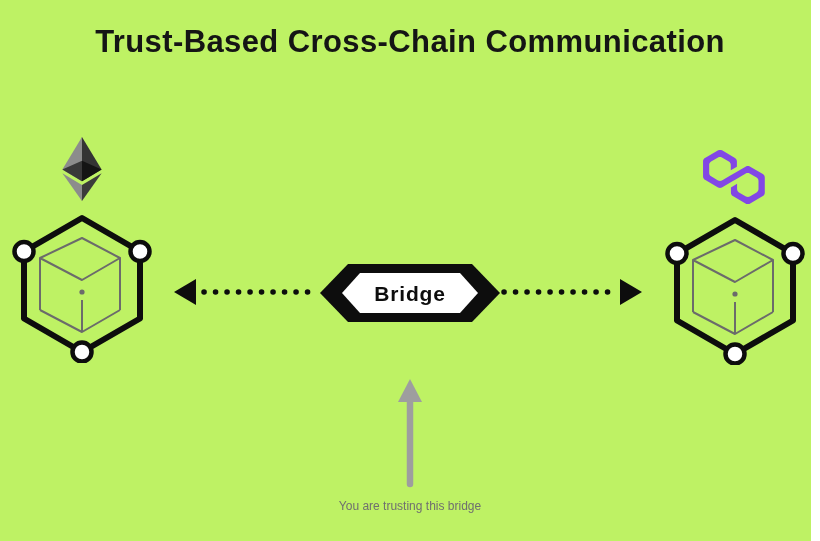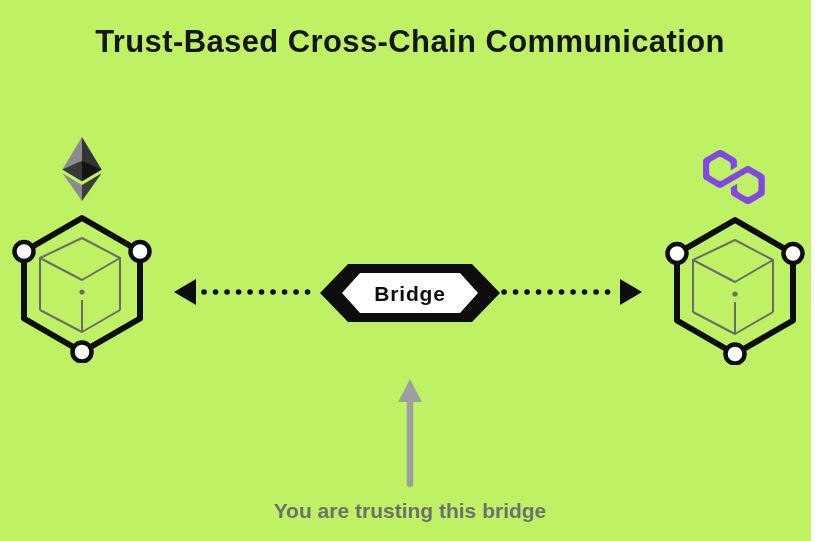--- a/index.html
+++ b/index.html
@@ -48,22 +48,22 @@
   }
 
   .pointer-svg { left: 394px; top: 377px; width: 32px; height: 111px; }
 
   .caption {
     position: absolute;
     top: 499px;
     left: 0;
     width: 820px;
     text-align: center;
-    font-size: 21px;
-    font-weight: 700;
+    font-size: 12px;
+    font-weight: 400;
     color: #6f6f6f;
   }
 </style>
 </head>
 <body>
 
 <div class="stage">
 
   <svg width="0" height="0" style="position:absolute" aria-hidden="true">
     <defs>

